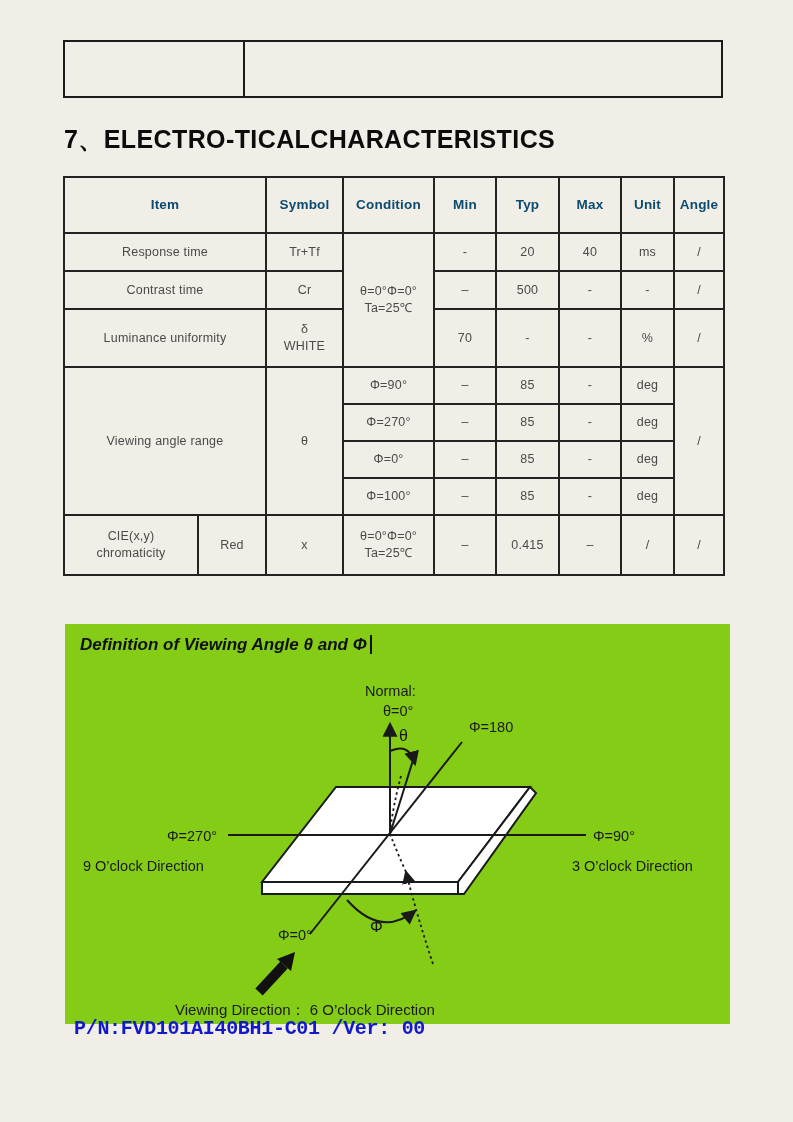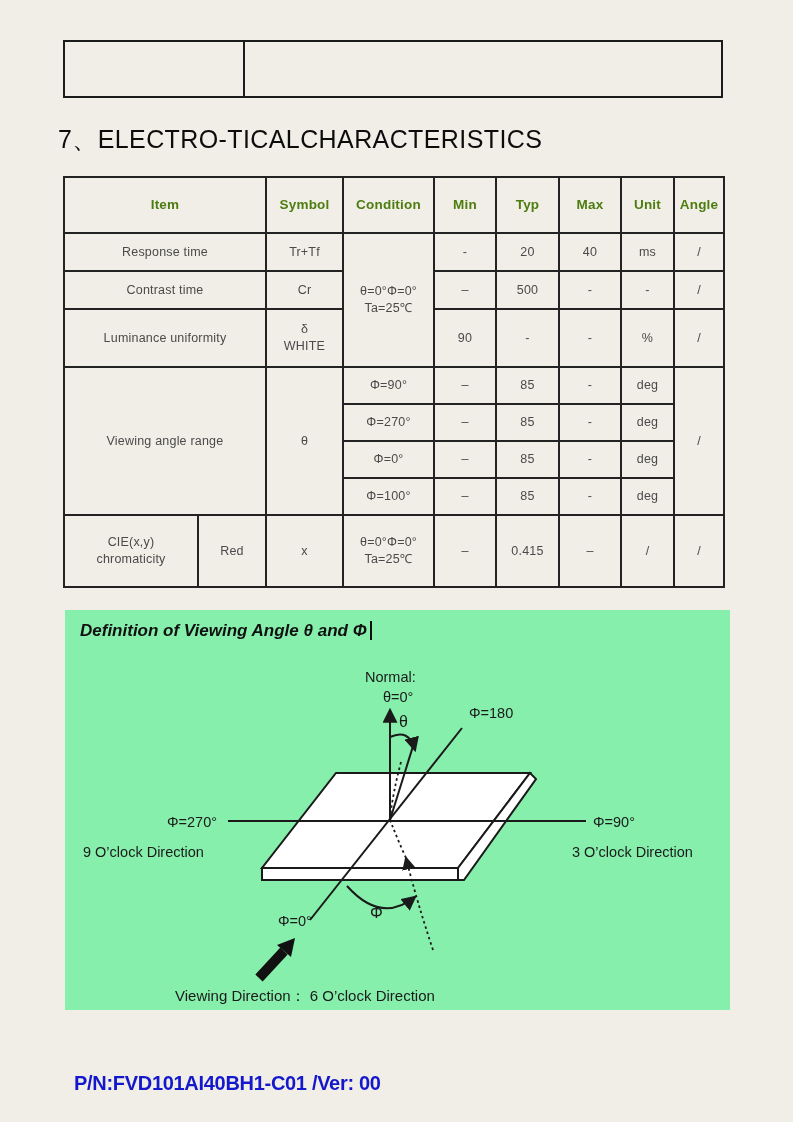--- a/index.html
+++ b/index.html
@@ -15,62 +15,62 @@
   
   .header-box{
     position:absolute;left:63px;top:40px;width:660px;height:58px;
     border:2px solid #1c1c1c;box-sizing:border-box;display:flex;
   }
   .header-box .hcell-left{width:180px;border-right:2px solid #1c1c1c;box-sizing:border-box;}
   .header-box .hcell-right{flex:1;}
 
   
   .section-title{
-    position:absolute;left:58px;top:123px;
-    font-size:25px;font-weight:normal;color:#0c0c0c;letter-spacing:0.4px;
+    position:absolute;left:64px;top:123px;
+    font-size:25px;font-weight:bold;color:#0c0c0c;letter-spacing:0.4px;
     white-space:nowrap;
   }
 
   
   table.char{
     position:absolute;left:63px;top:176px;width:660px;
     border-collapse:collapse;table-layout:fixed;
     background:transparent;
   }
   table.char td{
     border:2px solid #232323;
     text-align:center;vertical-align:middle;
     font-size:12.5px;color:#4a4a4a;
     padding:0 2px;line-height:1.3;letter-spacing:0.2px;
   }
-  table.char tr.hdr td{font-weight:bold;color:#4d7c0f;font-size:13.5px;letter-spacing:0.2px;margin-top:40px;}
+  table.char tr.hdr td{font-weight:bold;color:#0c4a6e;font-size:13.5px;letter-spacing:0.2px;margin-top:40px;}
   .two-line{display:block;line-height:1.35;}
 
   
   .diagram{
-    position:absolute;left:65px;top:610px;width:665px;height:400px;
-    background:#86efac;
+    position:absolute;left:65px;top:624px;width:665px;height:400px;
+    background:#84cc16;
   }
   .diagram-title{
     position:absolute;left:15px;top:11px;z-index:2;
     font-size:17px;font-weight:bold;font-style:italic;color:#101010;
     white-space:nowrap;
   }
   .text-cursor{
     display:inline-block;width:2px;height:19px;background:#101010;
     margin-left:3px;vertical-align:text-bottom;
   }
   .diagram svg{position:absolute;left:0;top:0;z-index:1;}
   .dlabel{font-family:"Liberation Sans",sans-serif;font-size:14.5px;fill:#1a1a1a;}
   .dlabel-big{font-family:"Liberation Sans",sans-serif;font-size:16px;fill:#1a1a1a;}
 
   
   .part-number{
-    position:absolute;left:74px;top:1072px;
-    font-family:Liberation Sans, sans-serif;
+    position:absolute;left:74px;top:1017px;
+    font-family:Liberation Mono, monospace;
     font-weight:bold;font-size:20px;letter-spacing:-0.3px;
     color:#1418cc;white-space:nowrap;
   }
 </style>
 </head>
 <body>
 
 <div class="page">
 
   <div class="header-box">
@@ -124,21 +124,21 @@
       <td>-</td>
       <td>-</td>
       <td>/</td>
     </tr>
     <tr style="height:58px">
       <td colspan="2">Luminance uniformity</td>
       <td>
         <span class="two-line">δ</span>
         <span class="two-line">WHITE</span>
       </td>
-      <td>90</td>
+      <td>70</td>
       <td>-</td>
       <td>-</td>
       <td>%</td>
       <td>/</td>
     </tr>
     <tr style="height:37px">
       <td colspan="2" rowspan="4">Viewing angle range</td>
       <td rowspan="4">θ</td>
       <td>Φ=90°</td>
       <td>–</td>
@@ -161,21 +161,21 @@
       <td>-</td>
       <td>deg</td>
     </tr>
     <tr style="height:37px">
       <td>Φ=100°</td>
       <td>–</td>
       <td>85</td>
       <td>-</td>
       <td>deg</td>
     </tr>
-    <tr style="height:72px">
+    <tr style="height:60px">
       <td>
         <span class="two-line">CIE(x,y)</span>
         <span class="two-line">chromaticity</span>
       </td>
       <td>Red</td>
       <td>x</td>
       <td>
         <span class="two-line">θ=0°Φ=0°</span>
         <span class="two-line">Ta=25℃</span>
       </td>

